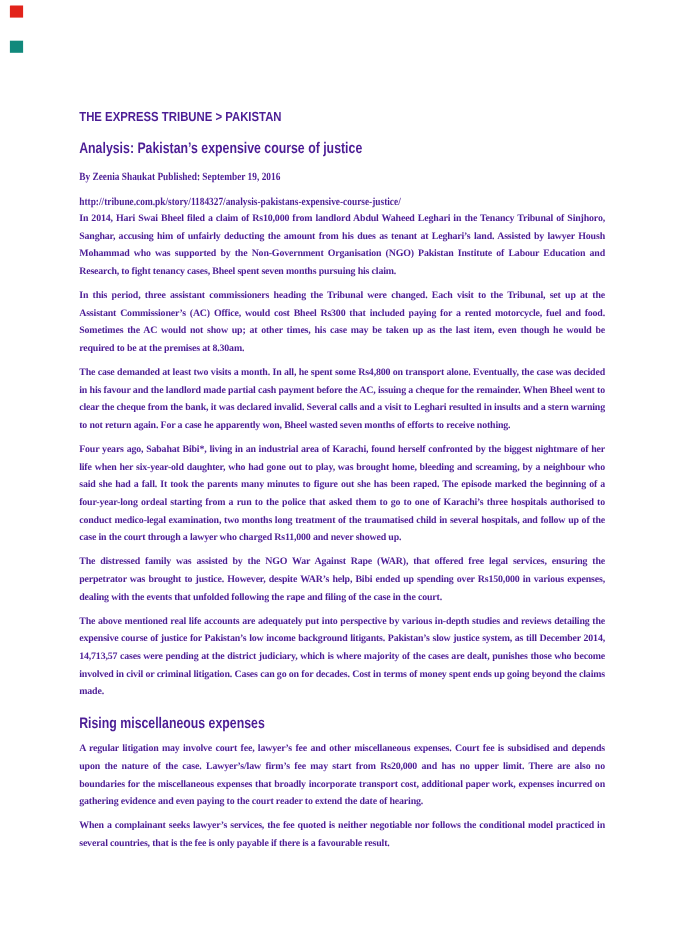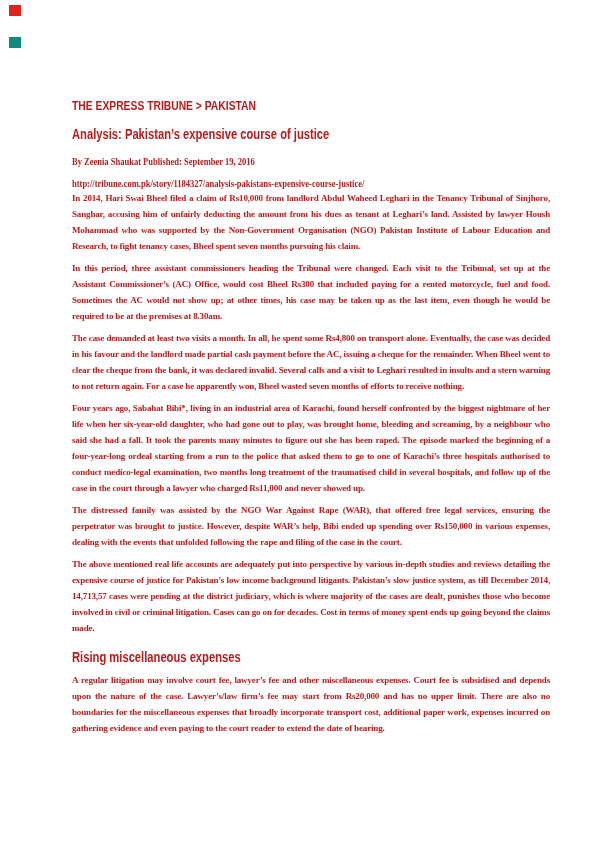--- a/index.html
+++ b/index.html
@@ -3,21 +3,21 @@
 <meta charset="utf-8">
 <style>
   html, body { margin: 0; padding: 0; background: #ffffff; }
   .page {
     position: relative;
     width: 612px;
     height: 858px;
     background: #ffffff;
     overflow: hidden;
     font-family: "Liberation Serif", serif;
-    color: #b91c1c;
+    color: #4c1d95;
     border-radius: 23px;
   }
   .mark {
     position: absolute;
     left: 9px;
     width: 12px;
     height: 11px;
   }
   .mark-red  { top: 5px; }
   .mark-teal { top: 37px; }
@@ -107,15 +107,16 @@
     <p class="para">Four years ago, Sabahat Bibi*, living in an industrial area of Karachi, found herself confronted by the biggest nightmare of her life when her six-year-old daughter, who had gone out to play, was brought home, bleeding and screaming, by a neighbour who said she had a fall. It took the parents many minutes to figure out she has been raped. The episode marked the beginning of a four-year-long ordeal starting from a run to the police that asked them to go to one of Karachi’s three hospitals authorised to conduct medico-legal examination, two months long treatment of the traumatised child in several hospitals, and follow up of the case in the court through a lawyer who charged Rs11,000 and never showed up.</p>
 
     <p class="para">The distressed family was assisted by the NGO War Against Rape (WAR), that offered free legal services, ensuring the perpetrator was brought to justice. However, despite WAR’s help, Bibi ended up spending over Rs150,000 in various expenses, dealing with the events that unfolded following the rape and filing of the case in the court.</p>
 
     <p class="para">The above mentioned real life accounts are adequately put into perspective by various in-depth studies and reviews detailing the expensive course of justice for Pakistan’s low income background litigants. Pakistan’s slow justice system, as till December 2014, 14,713,57 cases were pending at the district judiciary, which is where majority of the cases are dealt, punishes those who become involved in civil or criminal litigation. Cases can go on for decades. Cost in terms of money spent ends up going beyond the claims made.</p>
 
     <div class="section-heading">Rising miscellaneous expenses</div>
 
     <p class="para">A regular litigation may involve court fee, lawyer’s fee and other miscellaneous expenses. Court fee is subsidised and depends upon the nature of the case. Lawyer’s/law firm’s fee may start from Rs20,000 and has no upper limit. There are also no boundaries for the miscellaneous expenses that broadly incorporate transport cost, additional paper work, expenses incurred on gathering evidence and even paying to the court reader to extend the date of hearing.</p>
 
+    <p class="para">When a complainant seeks lawyer’s services, the fee quoted is neither negotiable nor follows the conditional model practiced in several countries, that is the fee is only payable if there is a favourable result.</p>
 
   </div>
 </div>
 
 </body></html>

